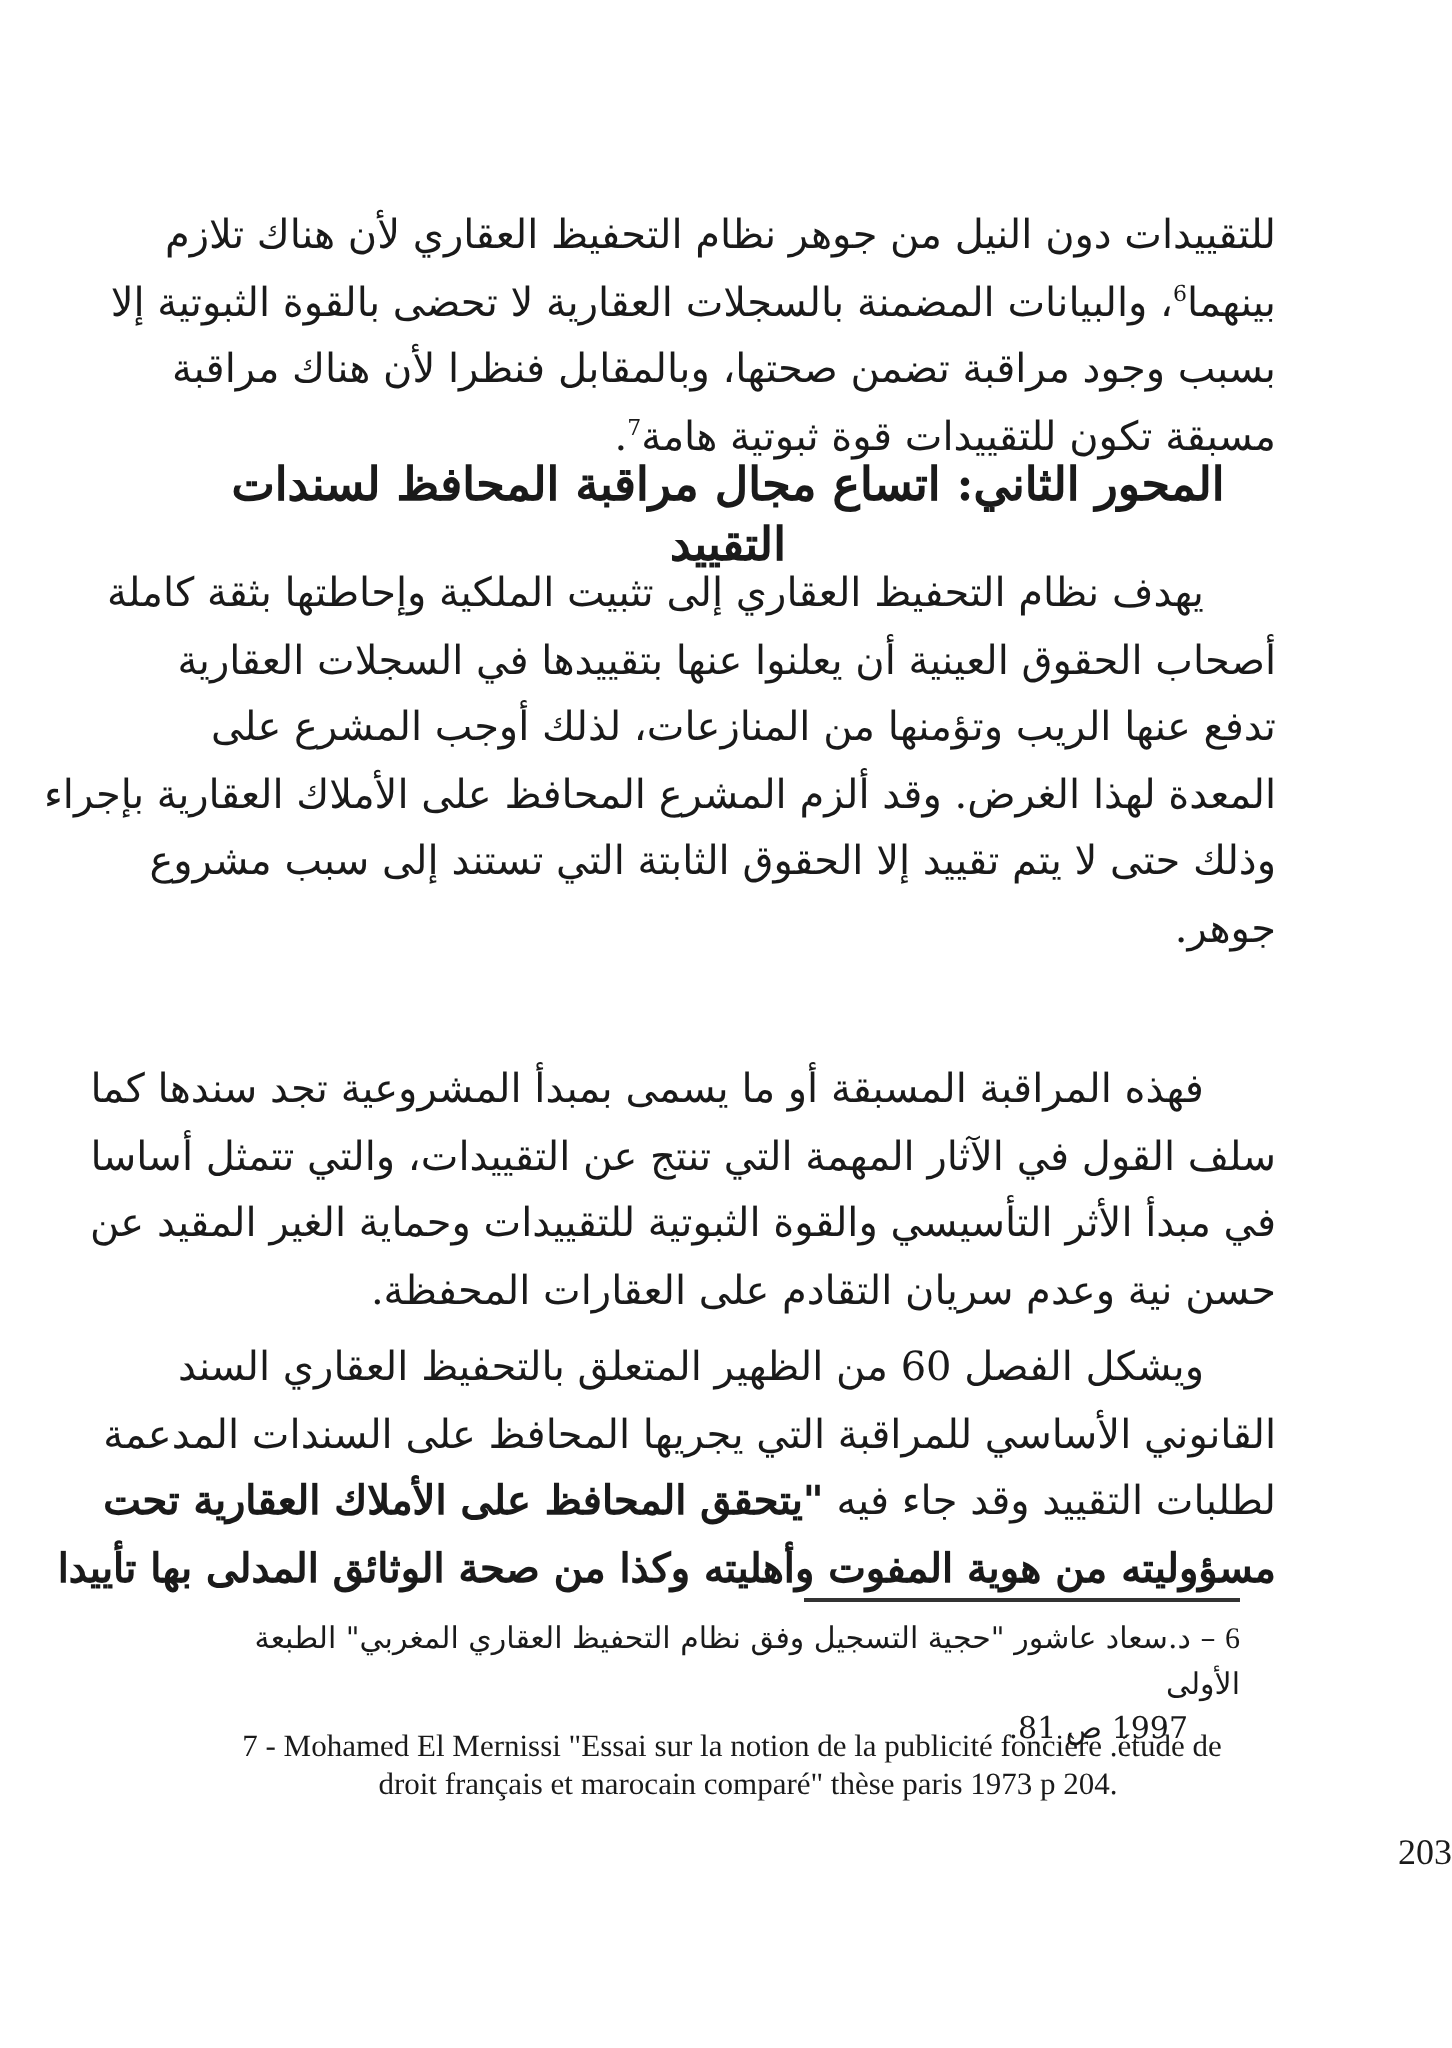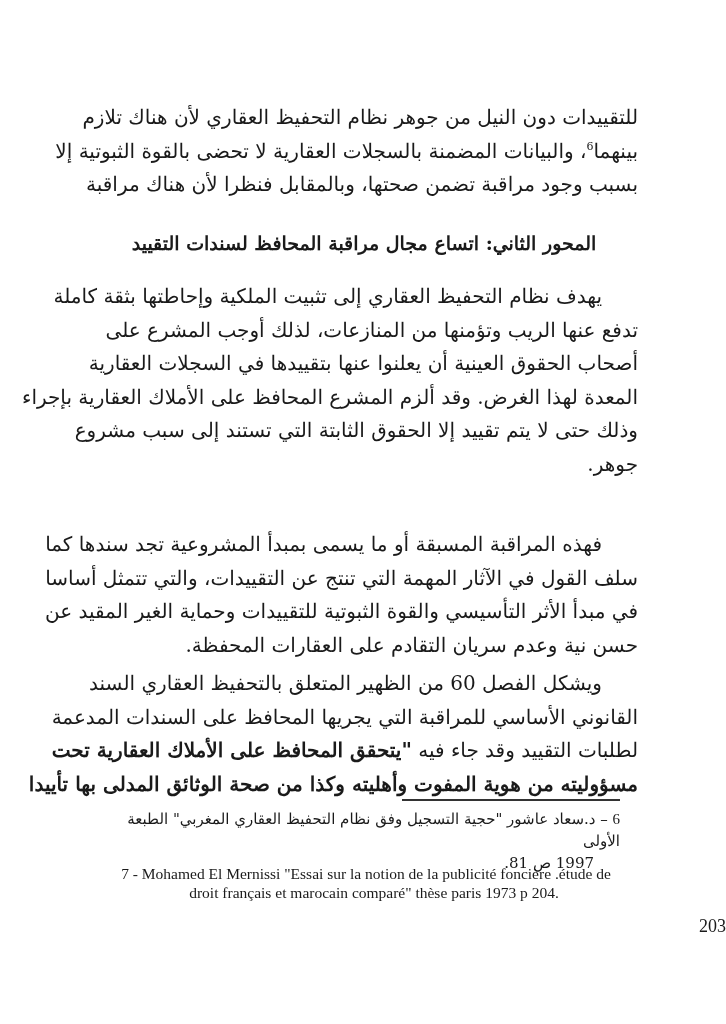--- a/index.html
+++ b/index.html
@@ -11,21 +11,21 @@
     font-family: "DejaVu Serif", serif; font-size: 20px; line-height: 33.5px;
     margin: 16px;
   }
   .line { display: block; text-align: justify; text-align-last: justify; white-space: nowrap; height: 33.5px; }
   .line.last { text-align-last: right; }
   .indent { padding-right: 36px; }
   .p1 { top: 85px; }
   .heading {
     position: absolute; left: 106px; width: 516px; top: 228px;
     direction: rtl; text-align: center;
-    font-family: "DejaVu Serif", serif; font-size: 19px; font-weight: bold; line-height: 30px;
+    font-family: "DejaVu Serif", serif; font-size: 23px; font-weight: bold; line-height: 30px;
   }
   .p2 { top: 264px; }
   .p3 { top: 512px; }
   .p4 { top: 651px; }
   .bold { font-weight: bold; }
   sup { font-size: 11px; line-height: 0; }
   .fn-rule { position: absolute; left: 402px; top: 799px; width: 218px; height: 1.5px; background: #333; }
   .fn6 {
     position: absolute; left: 106px; width: 514px; top: 808px;
     direction: rtl; font-family: "DejaVu Serif", serif; font-size: 15px; line-height: 22px; text-align: right;
@@ -44,28 +44,29 @@
 </style>
 </head>
 <body>
 
 <div class="page">
 
   <div class="body-text p1">
     <span class="line">للتقييدات دون النيل من جوهر نظام التحفيظ العقاري لأن هناك تلازم</span>
     <span class="line"><span>بينهما</span><sup>6</sup><span>، والبيانات المضمنة بالسجلات العقارية لا تحضى بالقوة الثبوتية إلا</span></span>
     <span class="line">بسبب وجود مراقبة تضمن صحتها، وبالمقابل فنظرا لأن هناك مراقبة</span>
+    <span class="line last"><span>مسبقة تكون للتقييدات قوة ثبوتية هامة</span><sup>7</sup><span>.</span></span>
   </div>
 
   <div class="heading">المحور الثاني: اتساع مجال مراقبة المحافظ لسندات التقييد</div>
 
   <div class="body-text p2">
     <span class="line indent">يهدف نظام التحفيظ العقاري إلى تثبيت الملكية وإحاطتها بثقة كاملة</span>
+    <span class="line">أصحاب الحقوق العينية أن يعلنوا عنها بتقييدها في السجلات العقارية</span>
     <span class="line">تدفع عنها الريب وتؤمنها من المنازعات، لذلك أوجب المشرع على</span>
-    <span class="line">أصحاب الحقوق العينية أن يعلنوا عنها بتقييدها في السجلات العقارية</span>
     <span class="line">المعدة لهذا الغرض. وقد ألزم المشرع المحافظ على الأملاك العقارية بإجراء</span>
     <span class="line">وذلك حتى لا يتم تقييد إلا الحقوق الثابتة التي تستند إلى سبب مشروع</span>
     <span class="line last">جوهر.</span>
   </div>
 
   <div class="body-text p3">
     <span class="line indent">فهذه المراقبة المسبقة أو ما يسمى بمبدأ المشروعية تجد سندها كما</span>
     <span class="line">سلف القول في الآثار المهمة التي تنتج عن التقييدات، والتي تتمثل أساسا</span>
     <span class="line">في مبدأ الأثر التأسيسي والقوة الثبوتية للتقييدات وحماية الغير المقيد عن</span>
     <span class="line last">حسن نية وعدم سريان التقادم على العقارات المحفظة.</span>

